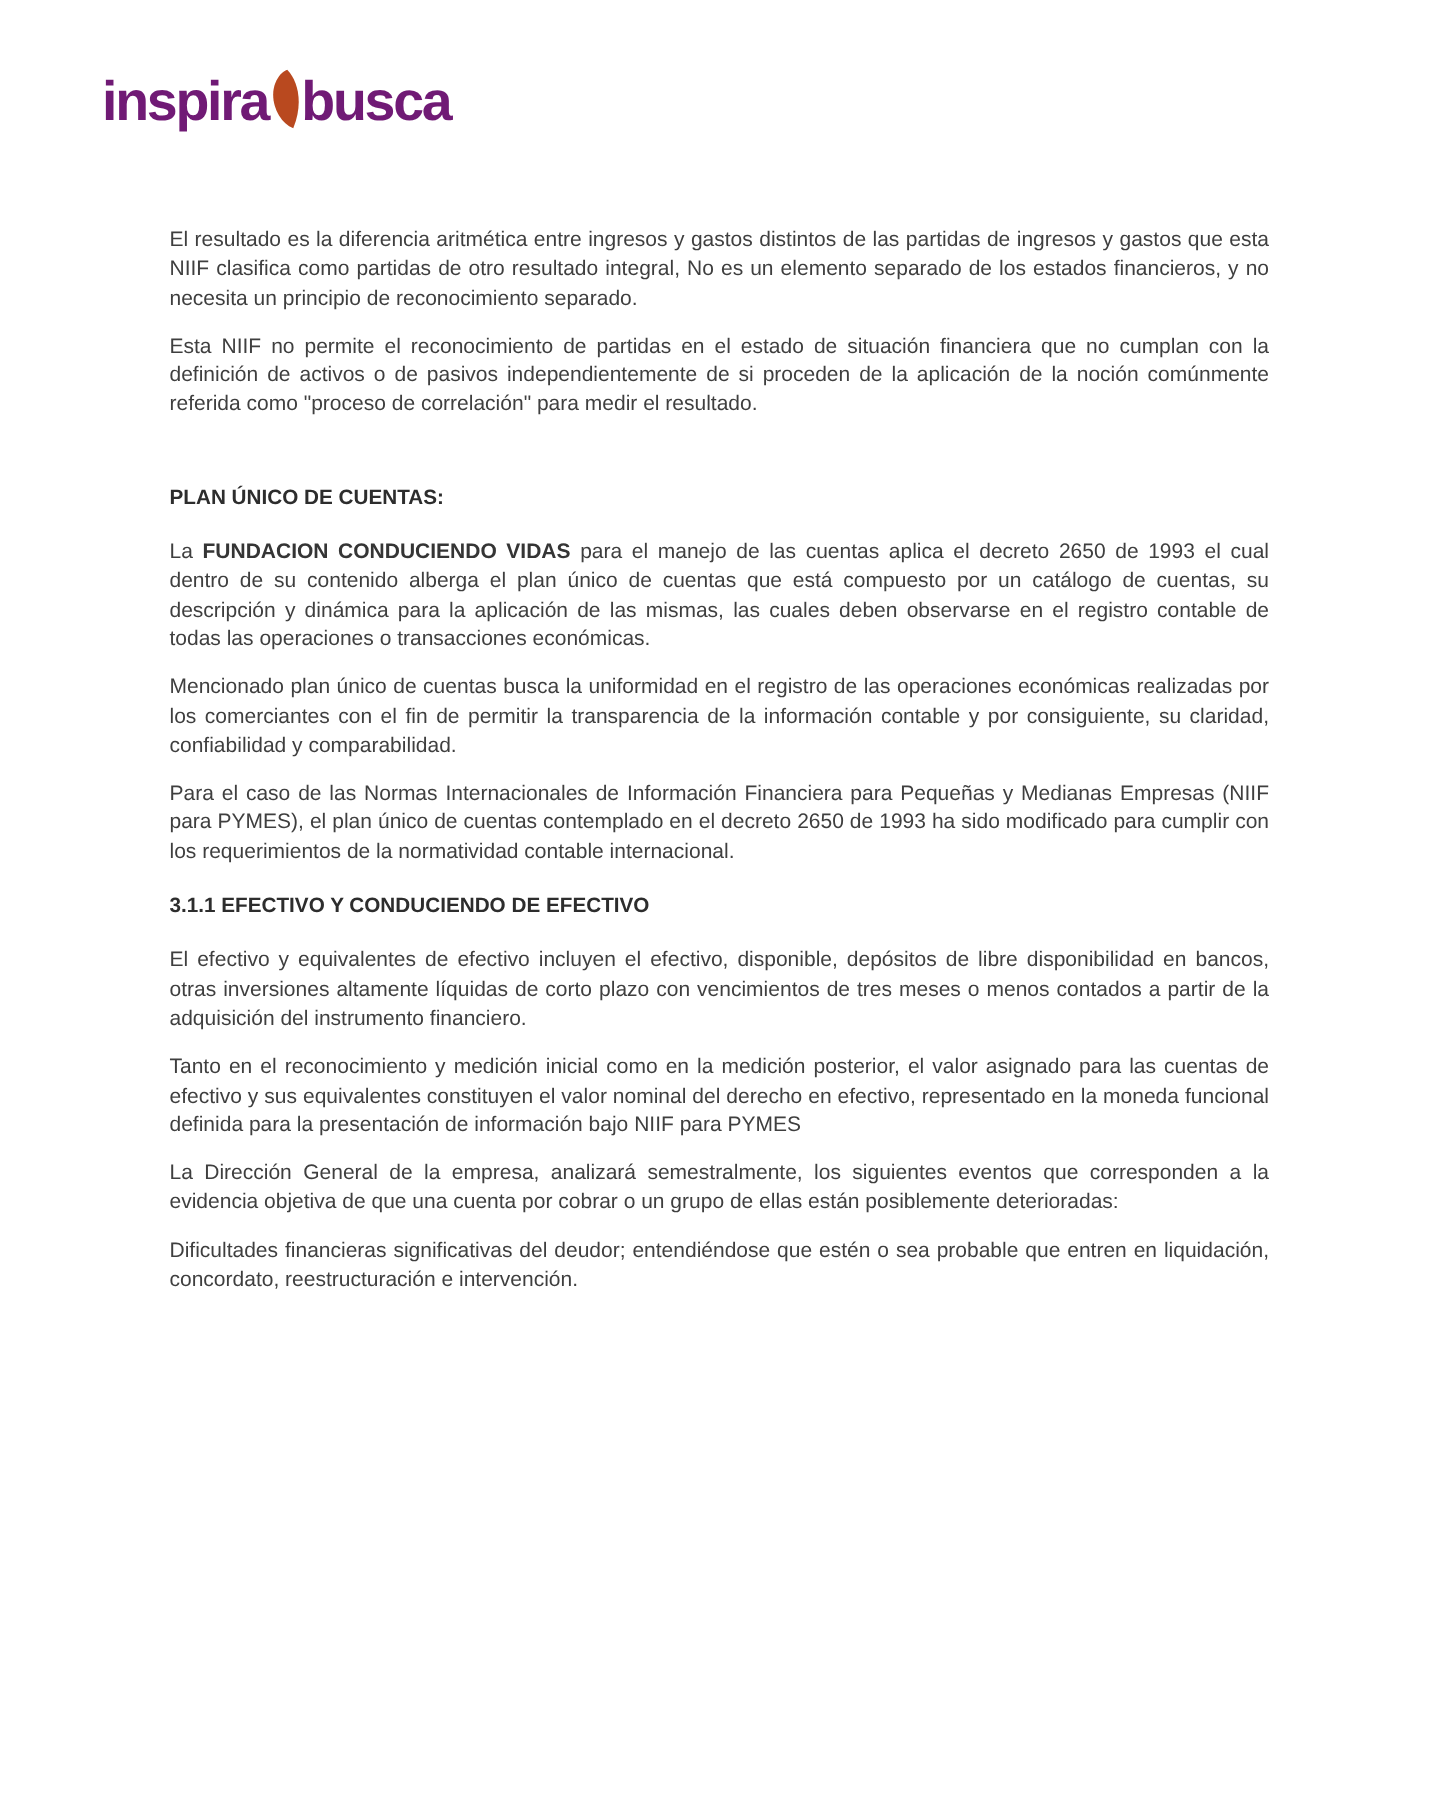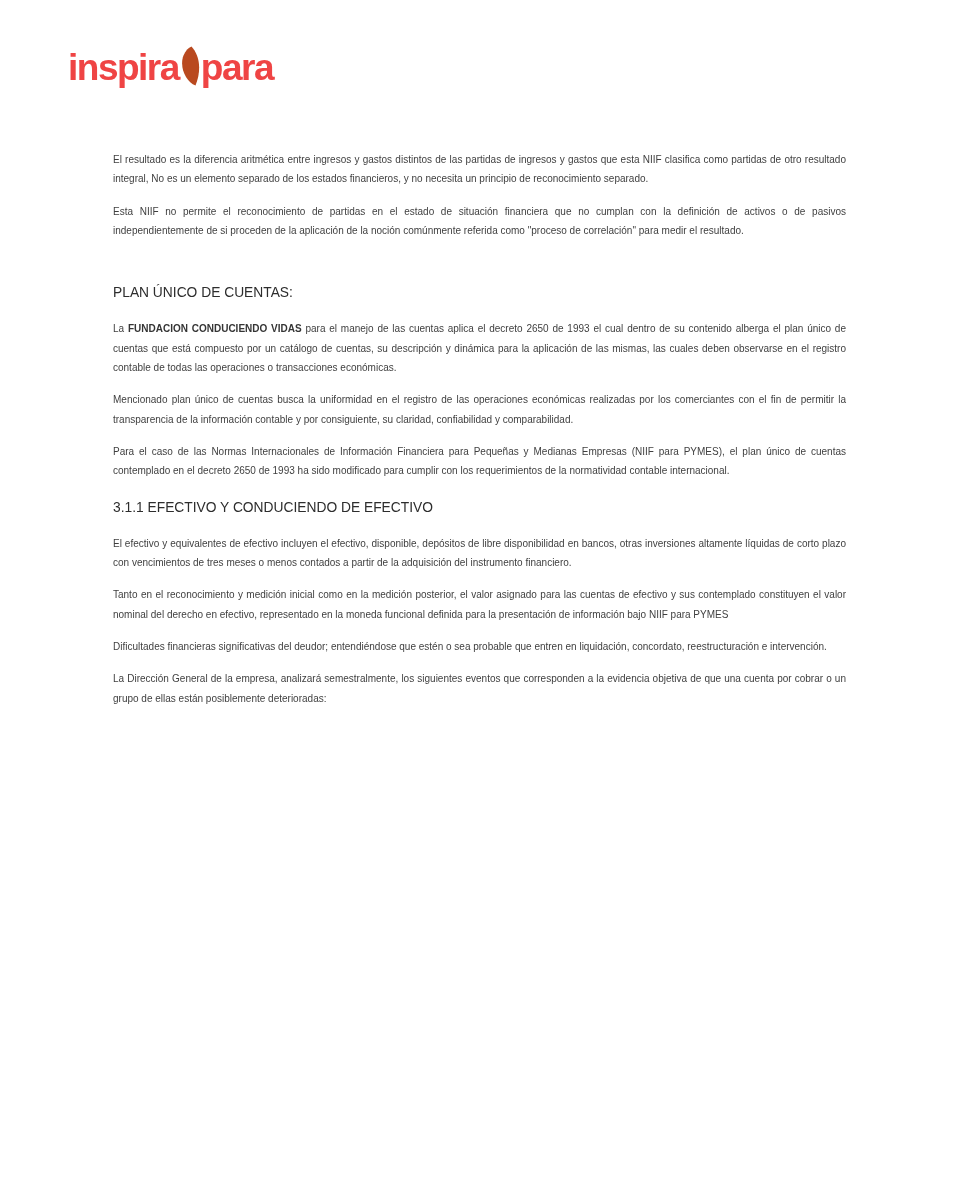--- a/index.html
+++ b/index.html
@@ -19,44 +19,44 @@
   .logo {
     position: absolute;
     left: 68px;
     top: 46px;
     display: flex;
     align-items: flex-end;
     line-height: 1;
     font-weight: bold;
     font-size: 37px;
     letter-spacing: -1.5px;
-    color: #ef4444;
+    color: #701a75;
     user-select: none;
   }
   .logo .leaf-svg {
     display: block;
     margin: 0 0px -1px -1px;
   }
   
   .content {
     position: absolute;
     left: 113px;
     top: 150px;
     width: 733px;
   }
   .content p {
     margin: 0 0 13px 0;
-    font-size: 10px;
+    font-size: 14px;
     line-height: 19.3px;
     color: #3f3f3f;
     text-align: justify;
   }
   .hd {
     font-size: 13.8px;
-    font-weight: normal;
+    font-weight: bold;
     color: #2d2d2d;
     line-height: 19.3px;
     margin: 17px 0 17px 0;
     text-align: left;
   }
   .hd-plan {
     margin-top: 43px;
   }
   .content strong {
     color: #353535;
@@ -65,44 +65,44 @@
 </head>
 <body>
 
 <div class="page">
 
   <div class="logo">
     <span>inspira</span>
       <svg class="leaf-svg" width="23" height="41" viewBox="0 0 23 41" aria-hidden="true">
       <path d="M13.5 0.5 C 20.5 8, 24.5 22, 17.5 39.5 C 8 36, 1 21, 5.5 9.5 C 7.5 4.5, 10.5 1.5, 13.5 0.5 Z" fill="#b9491f"></path>
     </svg>
-      <span>para</span>
+      <span>busca</span>
   </div>
 
   <div class="content">
 
     <p>El resultado es la diferencia aritmética entre ingresos y gastos distintos de las partidas de ingresos y gastos que esta NIIF clasifica como partidas de otro resultado integral, No es un elemento separado de los estados financieros, y no necesita un principio de reconocimiento separado.</p>
 
     <p>Esta NIIF no permite el reconocimiento de partidas en el estado de situación financiera que no cumplan con la definición de activos o de pasivos independientemente de si proceden de la aplicación de la noción comúnmente referida como "proceso de correlación" para medir el resultado.</p>
 
     <h2 class="hd hd-plan">PLAN ÚNICO DE CUENTAS:</h2>
 
     <p><span>La </span><strong>FUNDACION CONDUCIENDO VIDAS</strong><span> para el manejo de las cuentas aplica el decreto 2650 de 1993 el cual dentro de su contenido alberga el plan único de cuentas que está compuesto por un catálogo de cuentas, su descripción y dinámica para la aplicación de las mismas, las cuales deben observarse en el registro contable de todas las operaciones o transacciones económicas.</span></p>
 
     <p>Mencionado plan único de cuentas busca la uniformidad en el registro de las operaciones económicas realizadas por los comerciantes con el fin de permitir la transparencia de la información contable y por consiguiente, su claridad, confiabilidad y comparabilidad.</p>
 
     <p>Para el caso de las Normas Internacionales de Información Financiera para Pequeñas y Medianas Empresas (NIIF para PYMES), el plan único de cuentas contemplado en el decreto 2650 de 1993 ha sido modificado para cumplir con los requerimientos de la normatividad contable internacional.</p>
 
     <h2 class="hd">3.1.1 EFECTIVO Y CONDUCIENDO DE EFECTIVO</h2>
 
     <p>El efectivo y equivalentes de efectivo incluyen el efectivo, disponible, depósitos de libre disponibilidad en bancos, otras inversiones altamente líquidas de corto plazo con vencimientos de tres meses o menos contados a partir de la adquisición del instrumento financiero.</p>
 
-    <p>Tanto en el reconocimiento y medición inicial como en la medición posterior, el valor asignado para las cuentas de efectivo y sus contemplado constituyen el valor nominal del derecho en efectivo, representado en la moneda funcional definida para la presentación de información bajo NIIF para PYMES</p>
+    <p>Tanto en el reconocimiento y medición inicial como en la medición posterior, el valor asignado para las cuentas de efectivo y sus equivalentes constituyen el valor nominal del derecho en efectivo, representado en la moneda funcional definida para la presentación de información bajo NIIF para PYMES</p>
 
 
+    <p>La Dirección General de la empresa, analizará semestralmente, los siguientes eventos que corresponden a la evidencia objetiva de que una cuenta por cobrar o un grupo de ellas están posiblemente deterioradas:</p>
+
     <p>Dificultades financieras significativas del deudor; entendiéndose que estén o sea probable que entren en liquidación, concordato, reestructuración e intervención.</p>
-
-    <p>La Dirección General de la empresa, analizará semestralmente, los siguientes eventos que corresponden a la evidencia objetiva de que una cuenta por cobrar o un grupo de ellas están posiblemente deterioradas:</p>
 
 
 
   </div>
 </div>
 
 </body></html>

